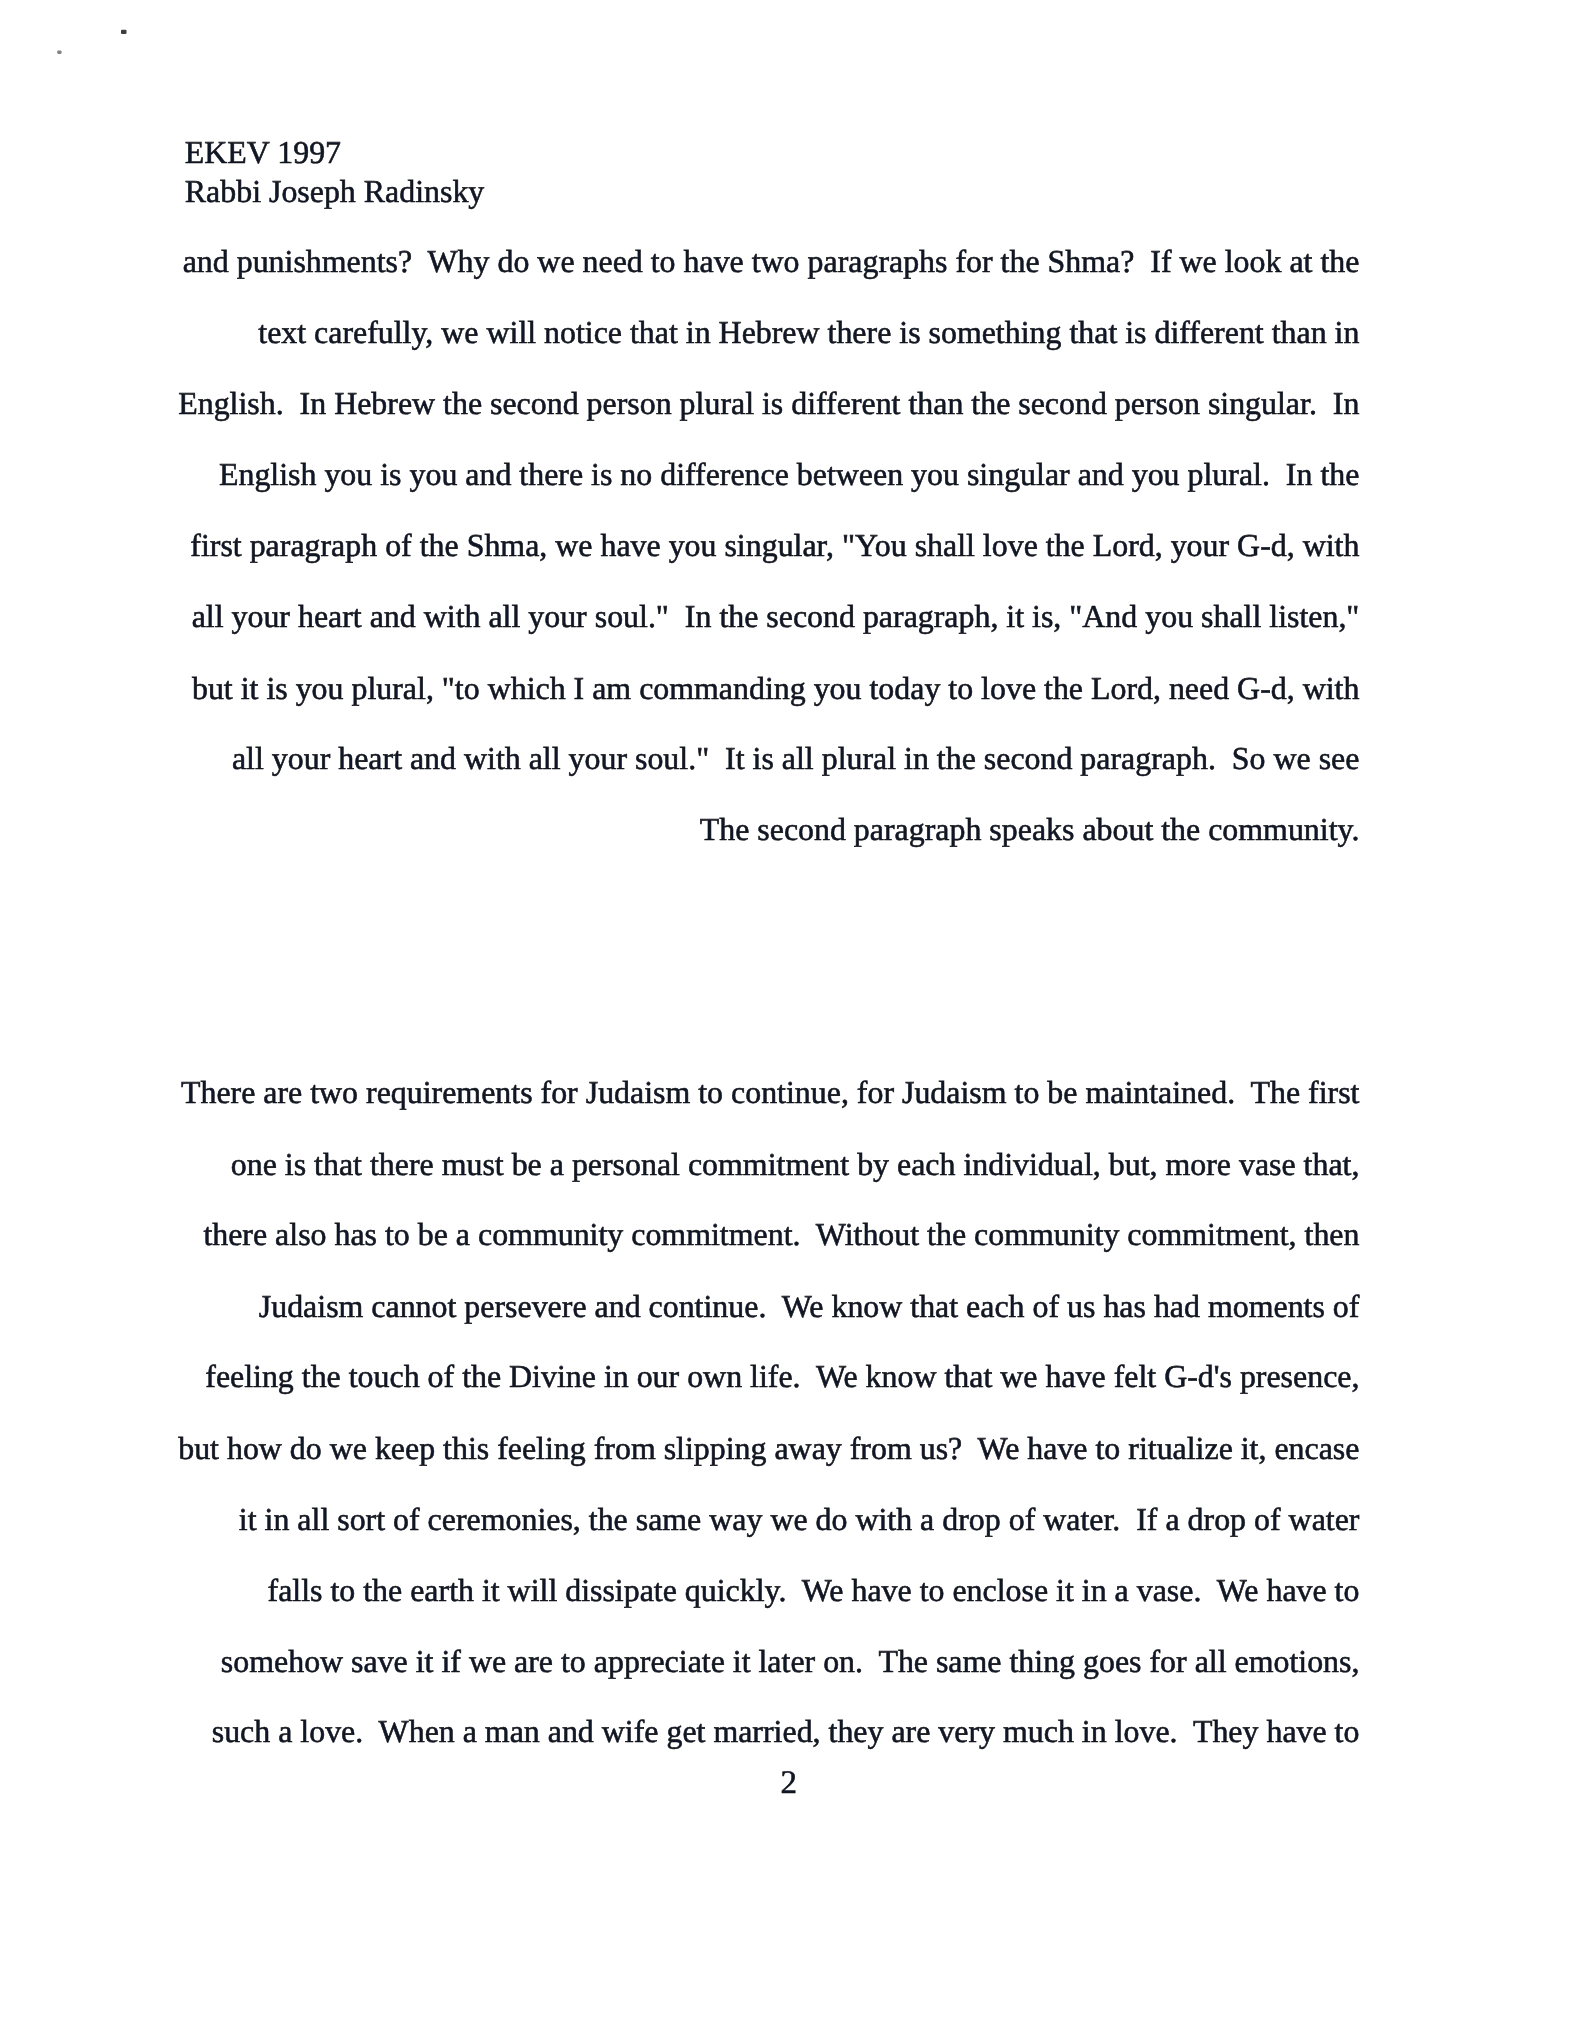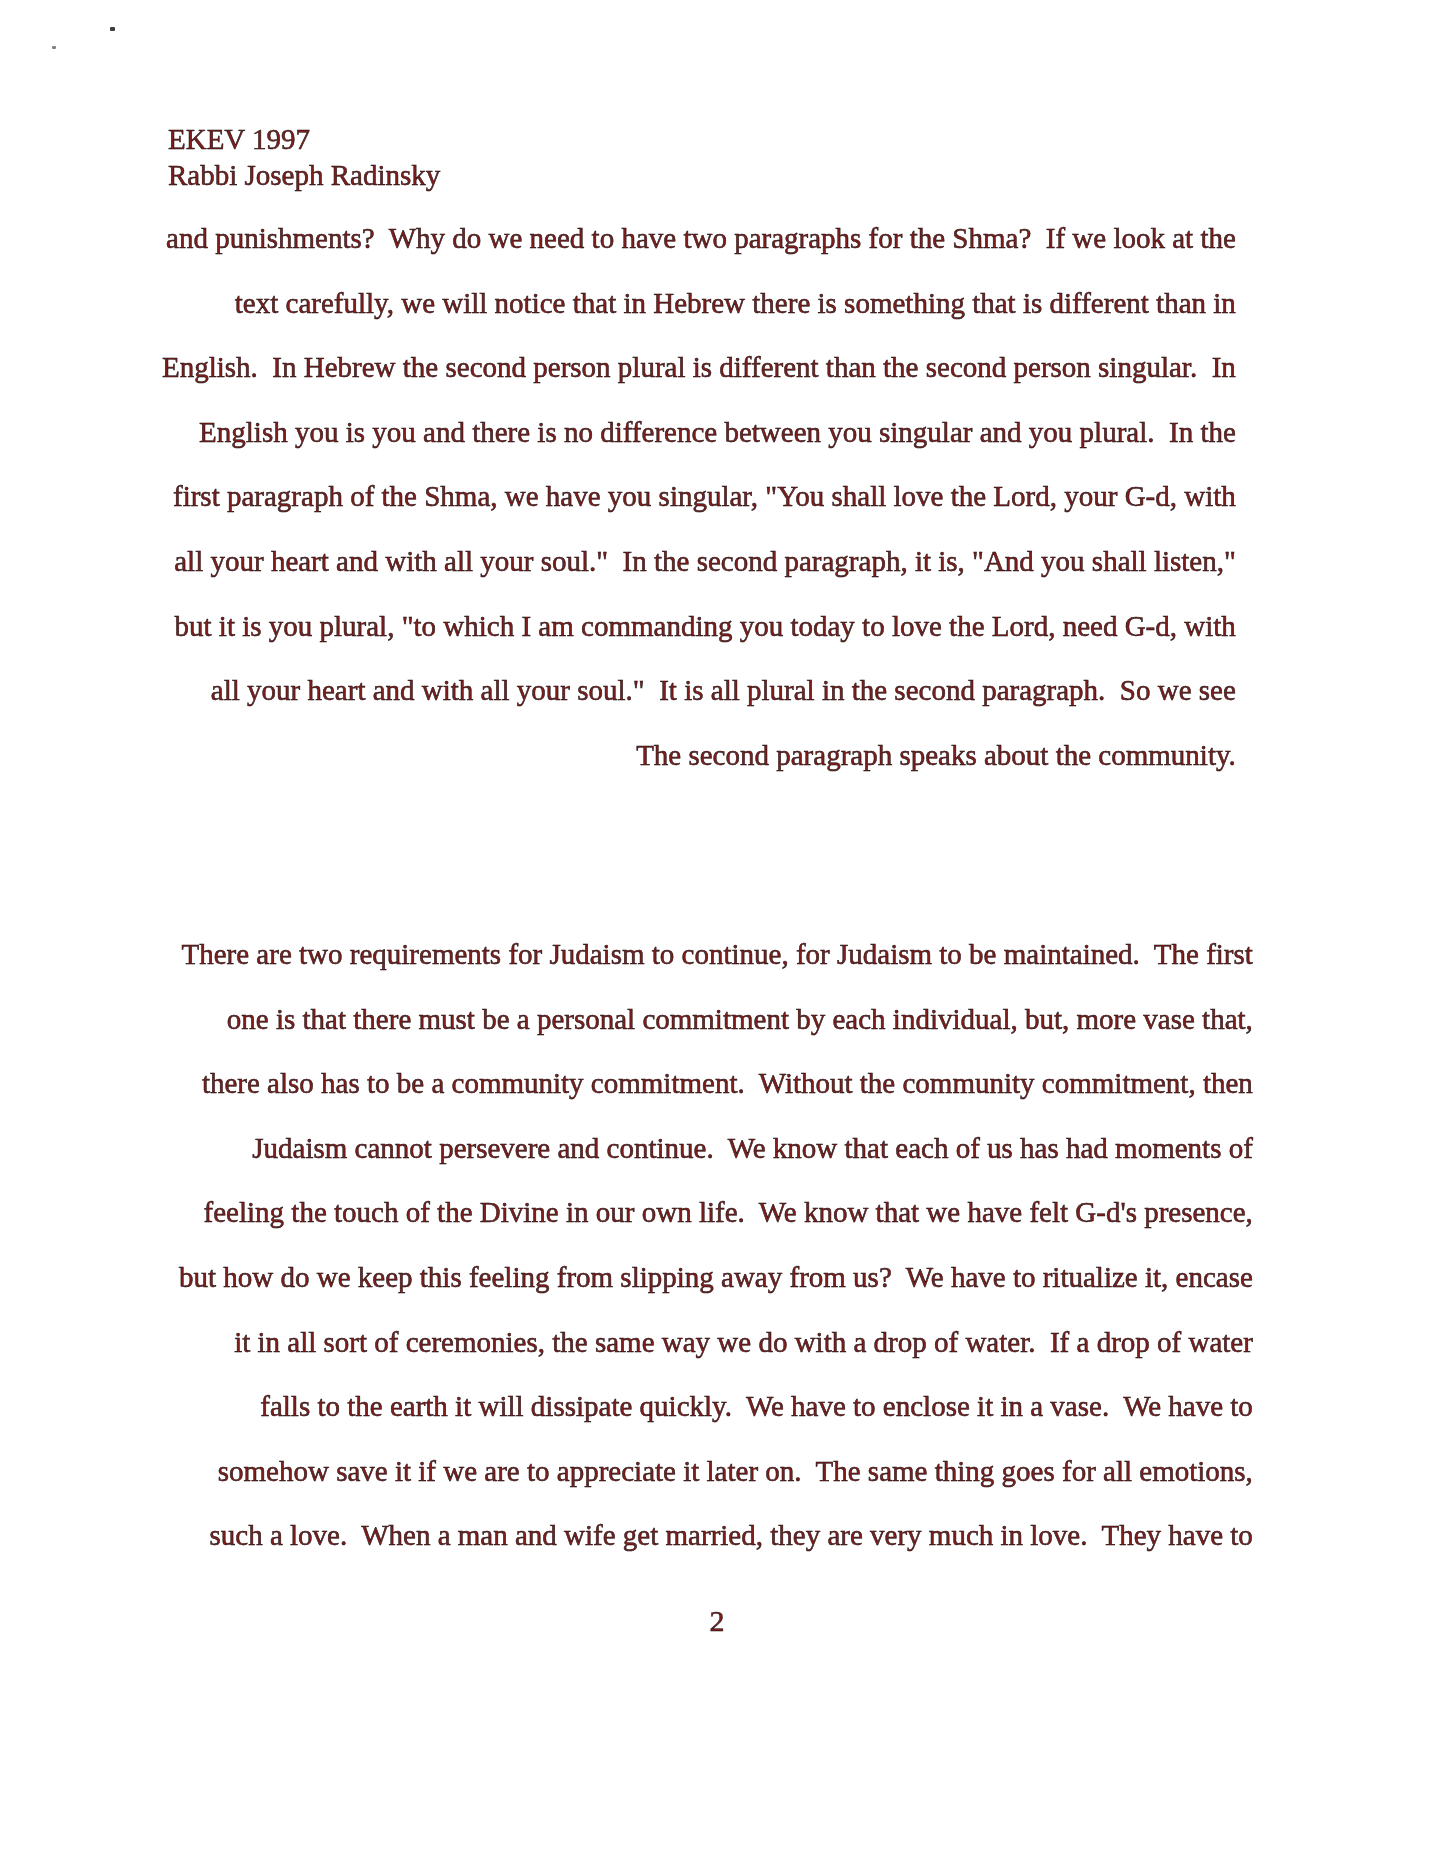--- a/index.html
+++ b/index.html
@@ -7,21 +7,21 @@
     padding: 0;
     background: #ffffff;
   }
   .page {
     position: relative;
     width: 1303px;
     height: 1851px;
     background: #ffffff;
     overflow: hidden;
     font-family: "Liberation Serif", "DejaVu Serif", serif;
-    color: #7f1d1d;
+    color: #0f172a;
     -webkit-text-stroke: 0.5px #0f0f0f; 
   }
   .doc-header {
     position: absolute;
     left: 168px;
     top: 121px;
     font-size: 29px;
     line-height: 36px;
     white-space: nowrap;
   }
@@ -30,21 +30,21 @@
     left: 162px;
     font-size: 29px;
   }
   .para .line {
     height: 64.6px;
     line-height: 64.6px;
     white-space: nowrap;
     text-align: right;
   }
   .p1 { top: 206px; }
-  .p2 { top: 922px; margin-left: 17px; }
+  .p2 { top: 962px; }
   .pageno {
     position: absolute;
     left: 162px;
     top: 1601px;
     width: 1110px;
     text-align: center;
     font-size: 30px;
     line-height: 40px;
   }
   .speck {

